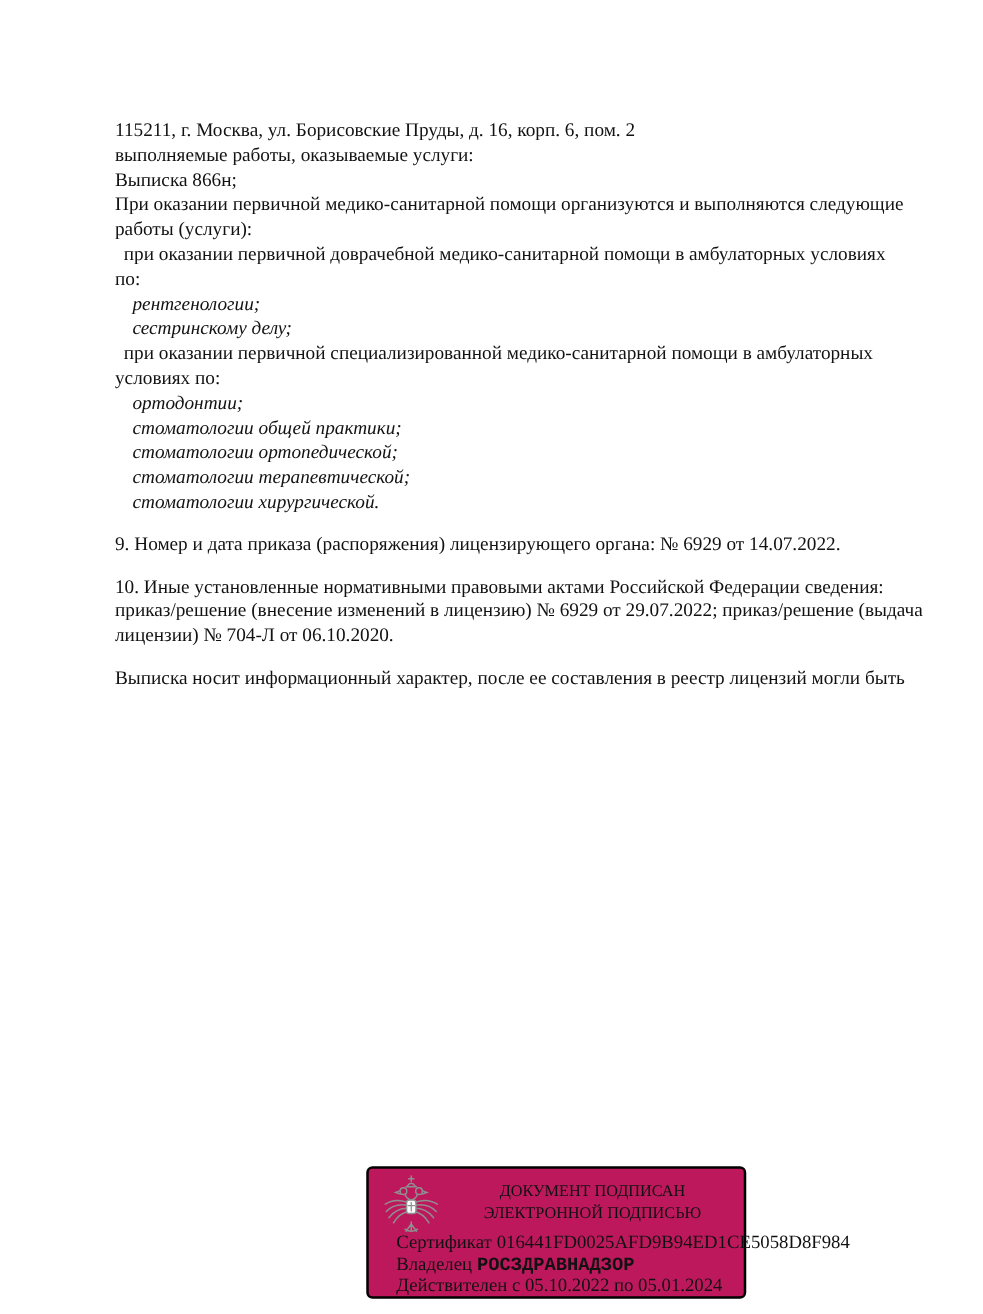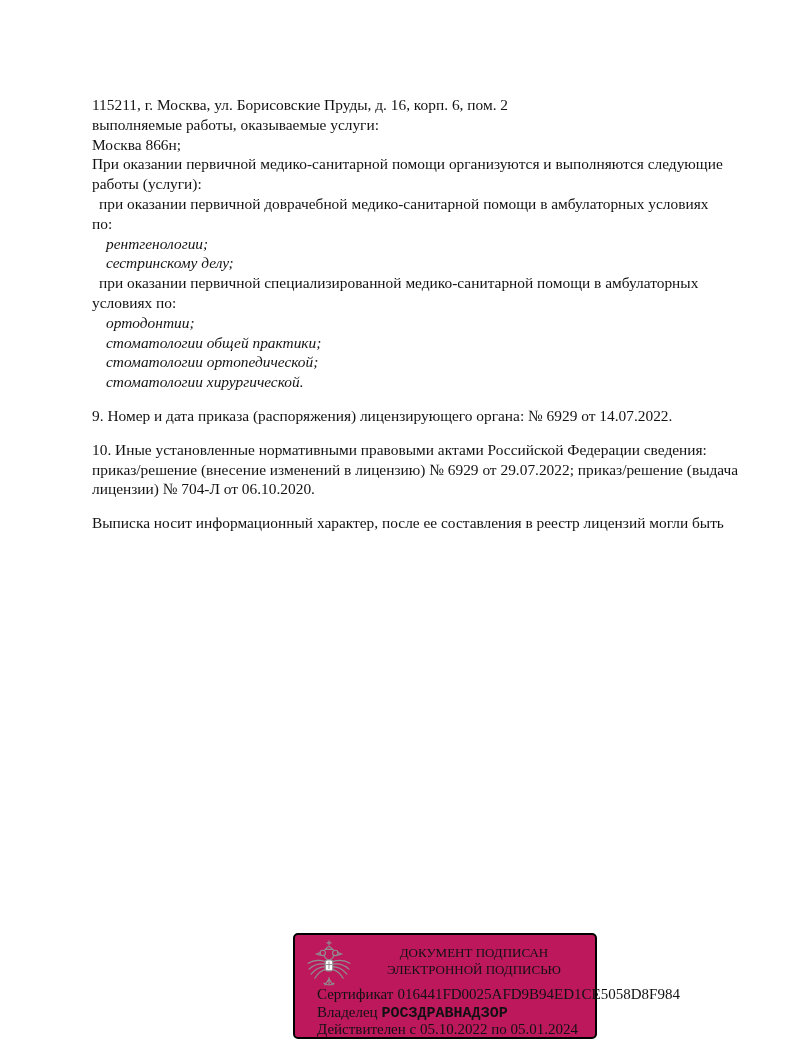--- a/index.html
+++ b/index.html
@@ -74,32 +74,33 @@
   .stamp .owner .val { font-weight: bold; font-family: Liberation Mono, monospace; }
 </style>
 </head>
 <body>
 
 <div class="doc">
 
   <div class="para">
     <div class="line">115211, г. Москва, ул. Борисовские Пруды, д. 16, корп. 6, пом. 2</div>
     <div class="line">выполняемые работы, оказываемые услуги:</div>
-    <div class="line">Москва 866н;</div>
+    <div class="line">Выписка 866н;</div>
     <div class="line">При оказании первичной медико-санитарной помощи организуются и выполняются следующие</div>
     <div class="line">работы (услуги):</div>
     <div class="line ind1">при оказании первичной доврачебной медико-санитарной помощи в амбулаторных условиях</div>
     <div class="line">по:</div>
     <div class="line ind2">рентгенологии;</div>
     <div class="line ind2">сестринскому делу;</div>
     <div class="line ind1">при оказании первичной специализированной медико-санитарной помощи в амбулаторных</div>
     <div class="line">условиях по:</div>
     <div class="line ind2">ортодонтии;</div>
     <div class="line ind2">стоматологии общей практики;</div>
     <div class="line ind2">стоматологии ортопедической;</div>
+    <div class="line ind2">стоматологии терапевтической;</div>
     <div class="line ind2">стоматологии хирургической.</div>
   </div>
 
   <div class="para">
     <div class="line">9. Номер и дата приказа (распоряжения) лицензирующего органа: № 6929 от 14.07.2022.</div>
   </div>
 
   <div class="para">
     <div class="line">10. Иные установленные нормативными правовыми актами Российской Федерации сведения:</div>
     <div class="line">приказ/решение (внесение изменений в лицензию) № 6929 от 29.07.2022; приказ/решение (выдача</div>

